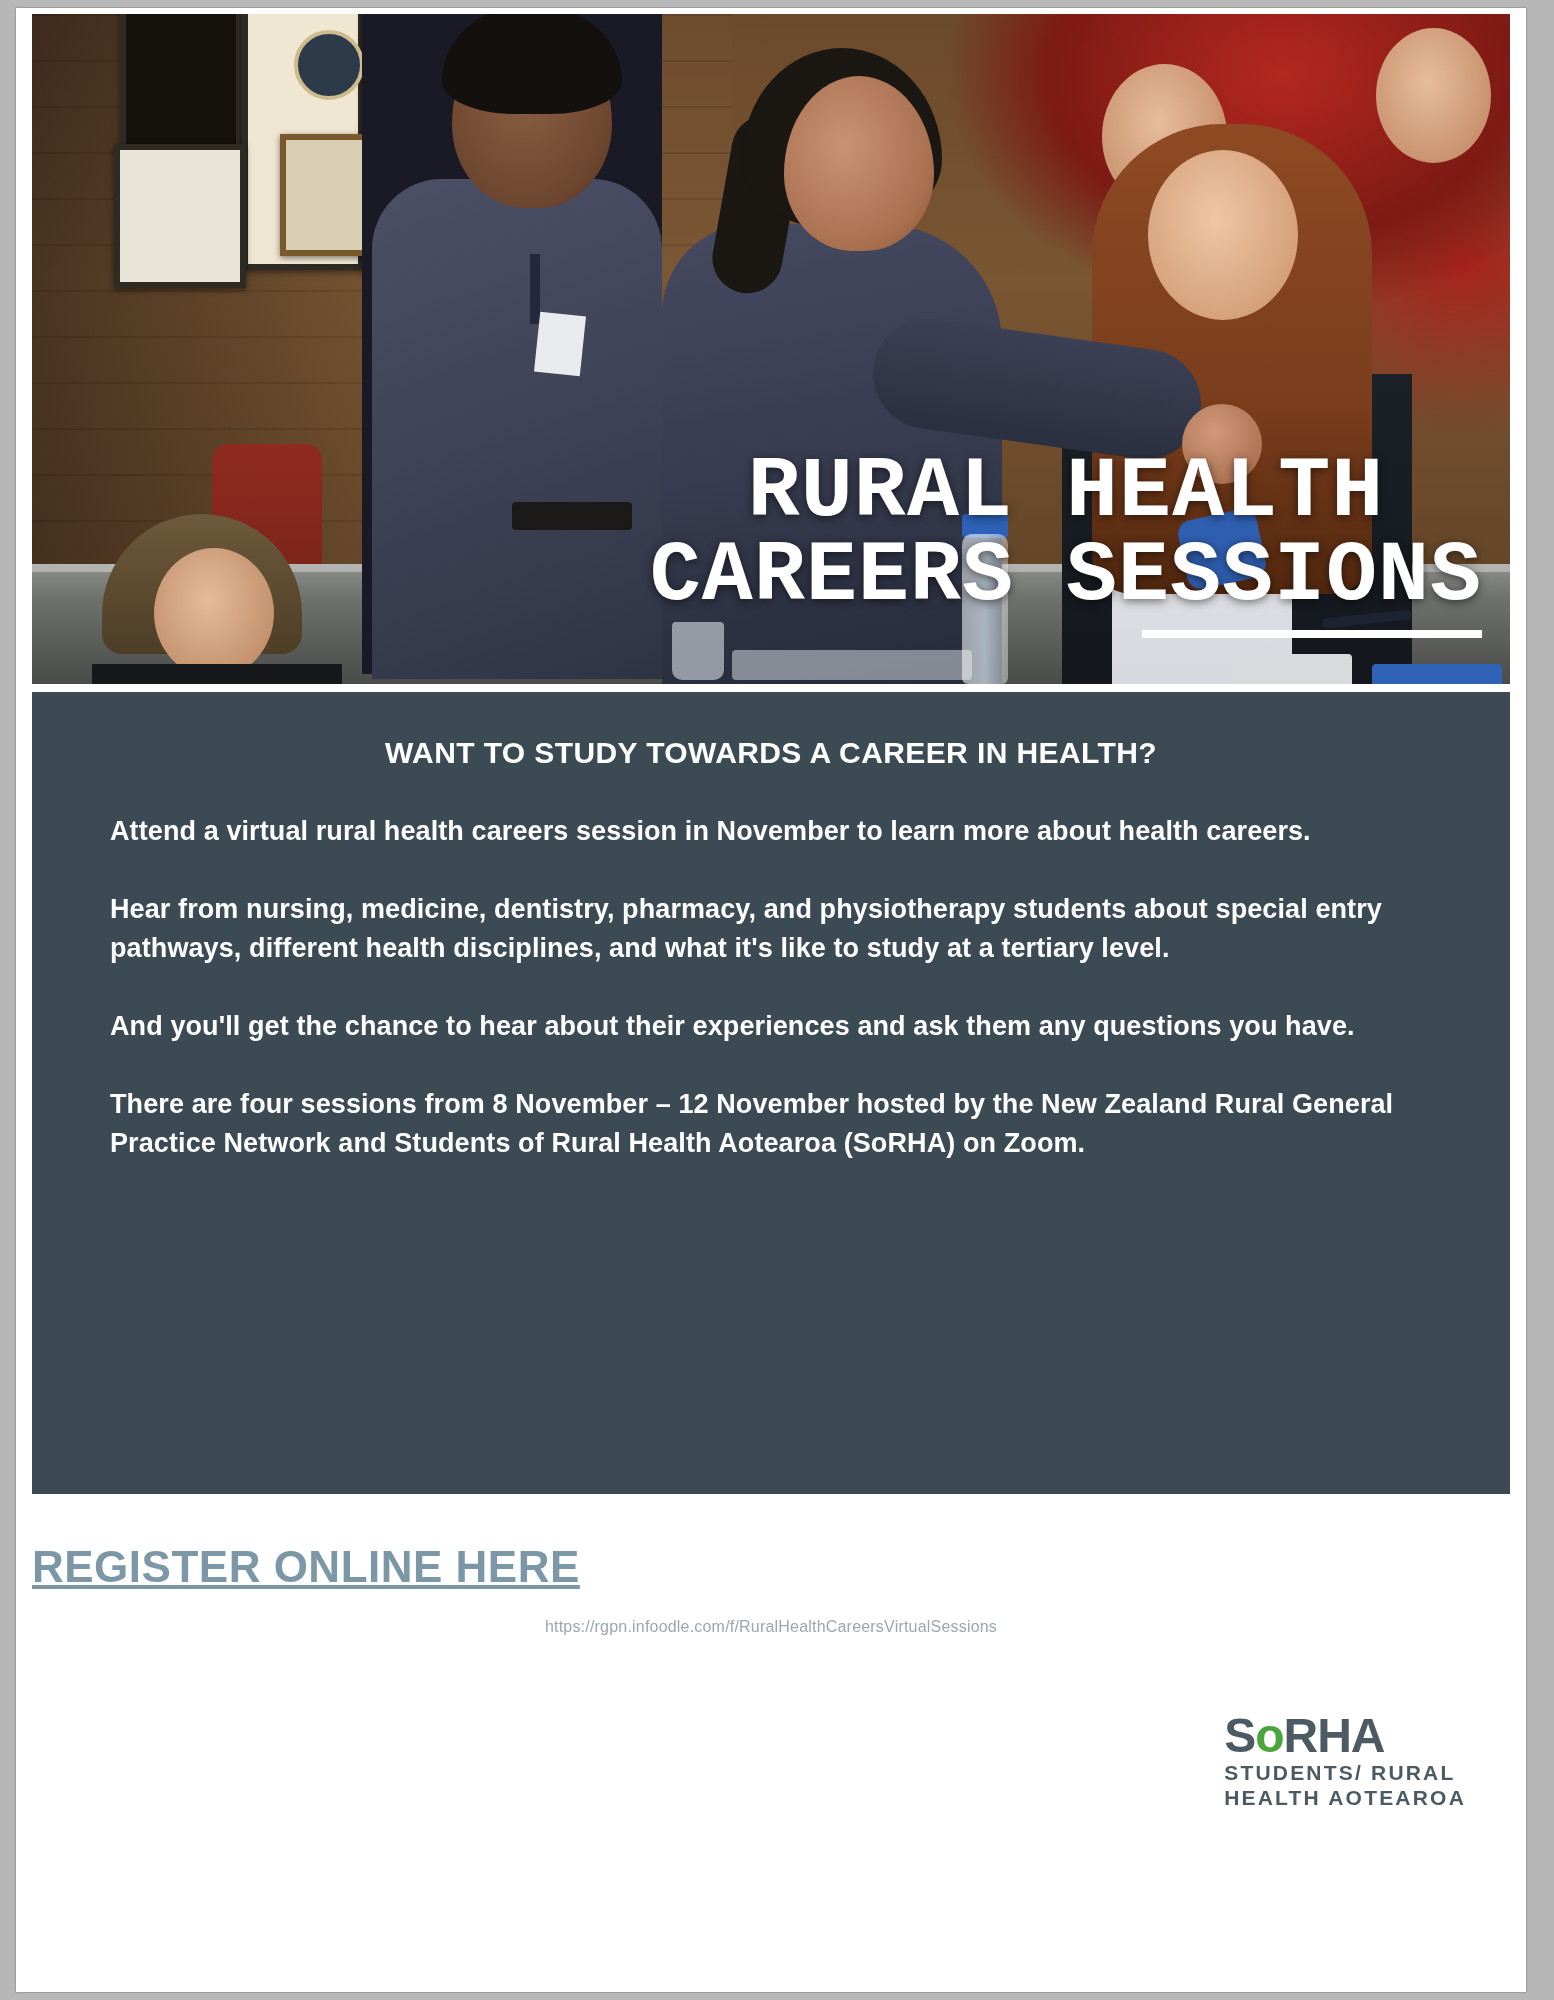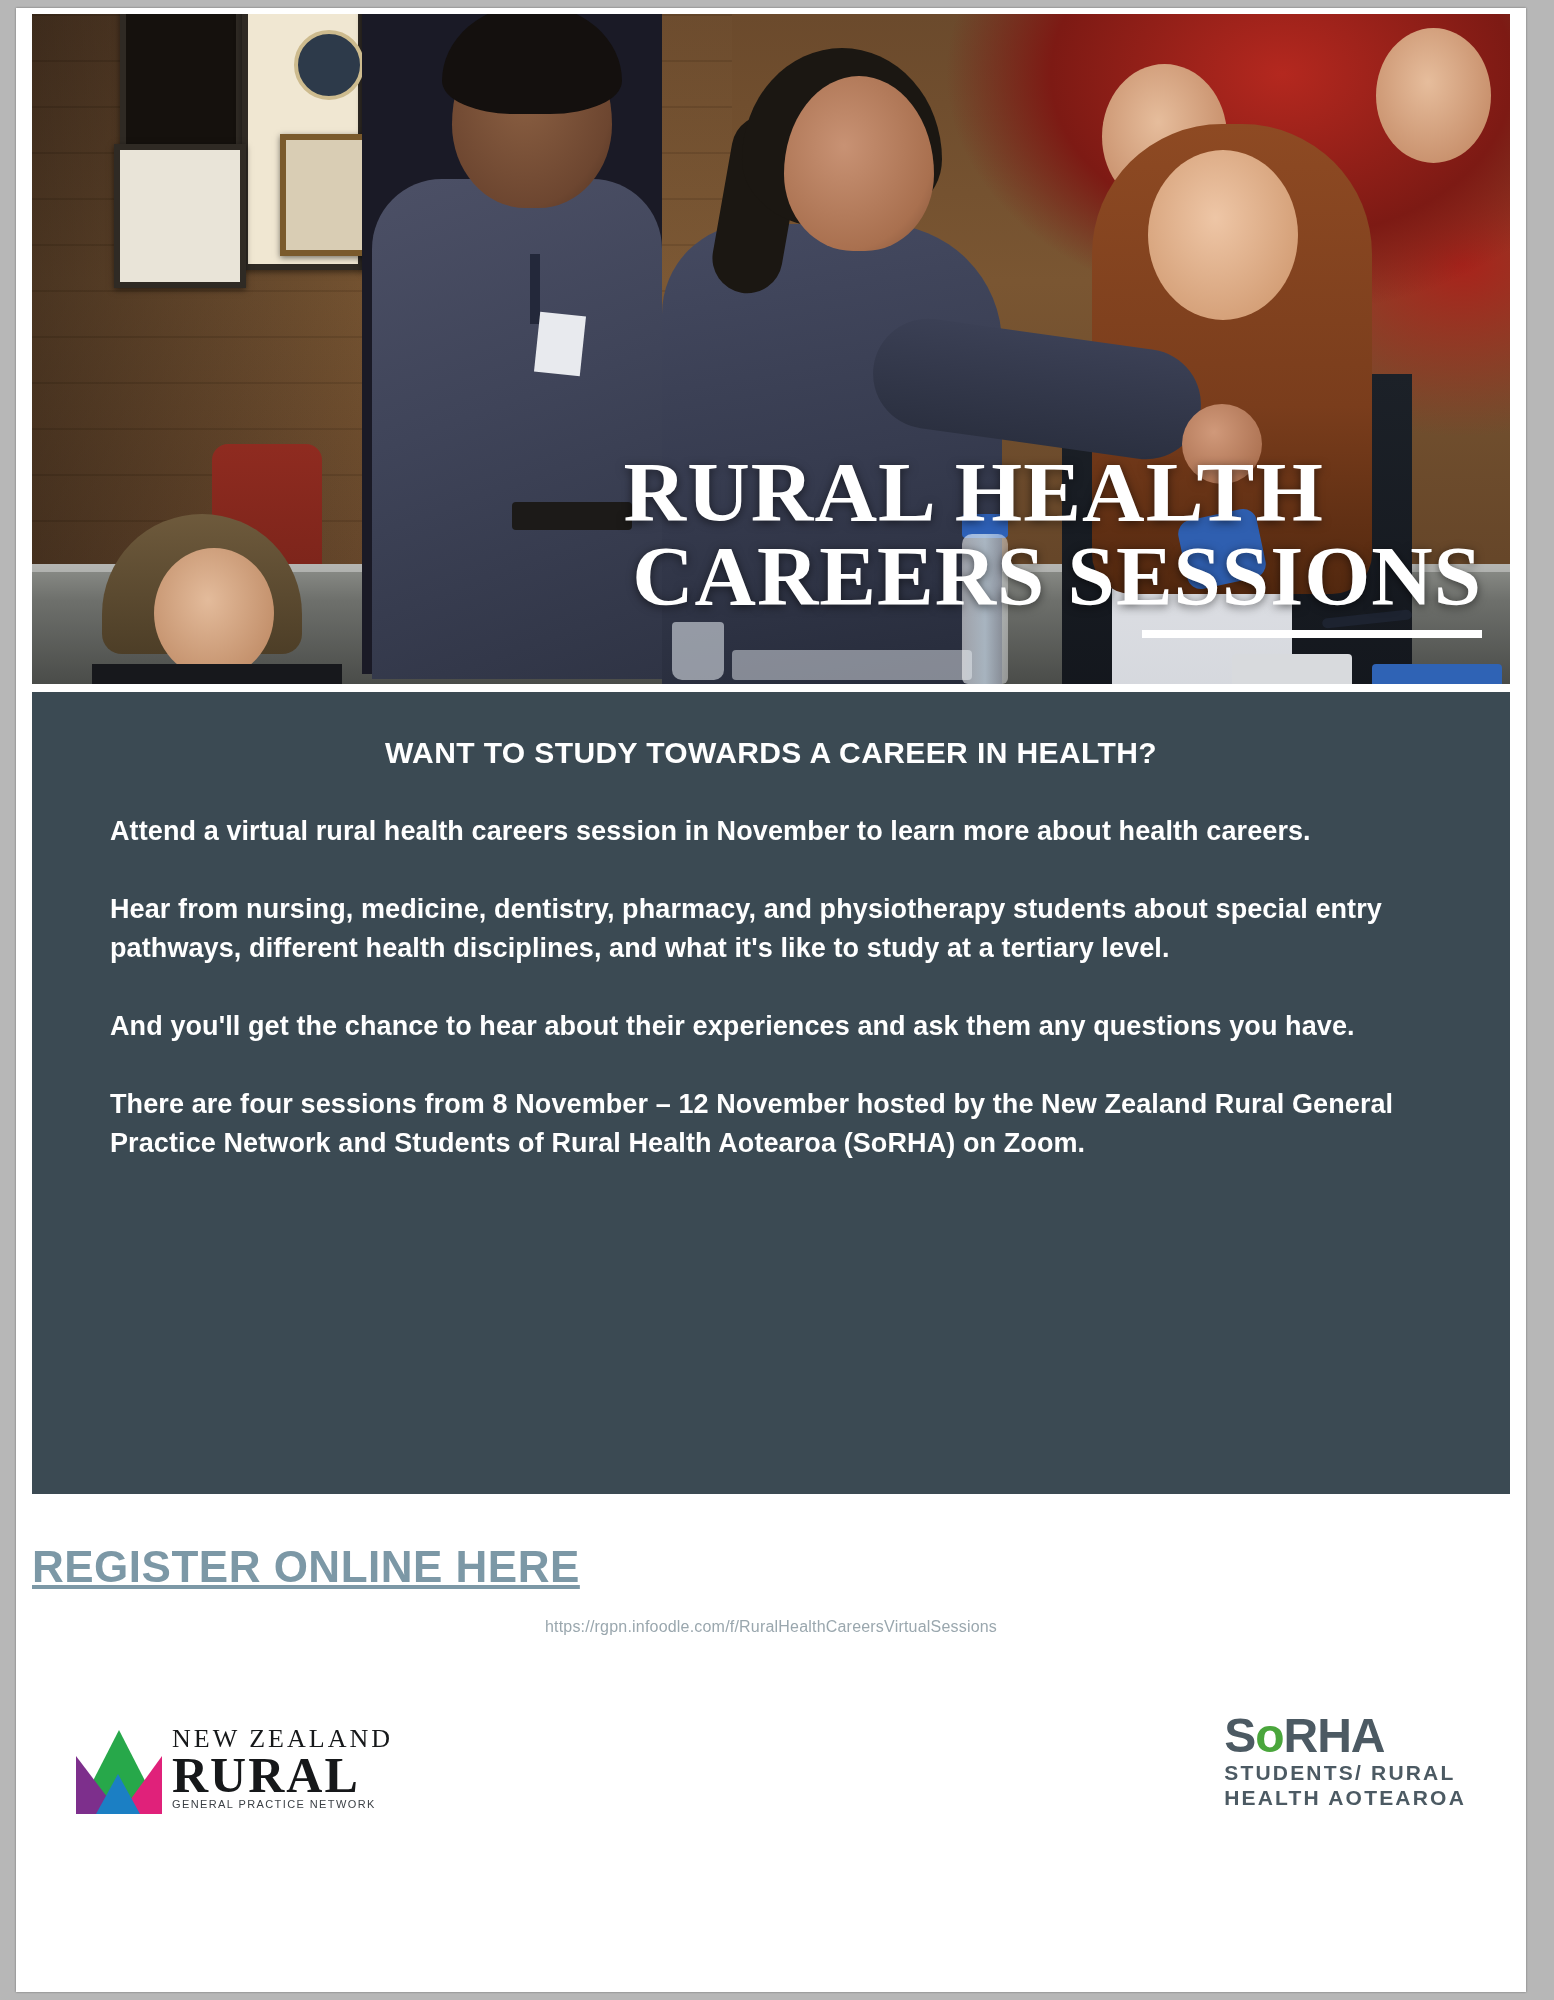--- a/index.html
+++ b/index.html
@@ -266,23 +266,23 @@
   .box-blue { position:absolute; left:1340px; top:650px; width:130px; height:40px; background:#2f63b5; border-radius:4px;}
   .glove-blue { position:absolute; left:1150px; top:500px; width:80px; height:70px; background:#2f5fb0; border-radius:14px; transform:rotate(-12deg);}
   .gauze { position:absolute; left:1200px; top:640px; width:120px; height:36px; background:#d8dadd; border-radius:4px;}
   .pen-dark { position:absolute; left:1290px; top:600px; width:90px; height:10px; background:#1d2330; border-radius:6px; transform:rotate(-6deg);}
 
   
   .hero-title {
     position: absolute;
     right: 28px;
     bottom: 46px;
-    text-align: left;
+    text-align: center;
     color: #ffffff;
-    font-family: Liberation Serif, serif;
+    font-family: Liberation Mono, monospace;
     font-weight: bold;
     letter-spacing: 1px;
     line-height: 0.98;
     text-shadow: 0 2px 10px rgba(0,0,0,0.55);
     z-index: 5;
   }
   .hero-title .l1 { font-size: 85px; transform: scaleX(1.02); }
   .hero-title .l2 { font-size: 85px; }
   .title-rule {
     margin-top: 12px;
@@ -509,33 +509,20 @@
       <p class="para">Hear from nursing, medicine, dentistry, pharmacy, and physiotherapy students about special entry pathways, different health disciplines, and what it's like to study at a tertiary level.</p>
       <p class="para">And you'll get the chance to hear about their experiences and ask them any questions you have.</p>
       <p class="para">There are four sessions from 8 November – 12 November hosted by the New Zealand Rural General Practice Network and Students of Rural Health Aotearoa (SoRHA) on Zoom.</p>
     </div>
 
     <div class="footer">
       <a class="register" href="#">REGISTER ONLINE HERE</a>
       <span class="reg-url">https://rgpn.infoodle.com/f/RuralHealthCareersVirtualSessions</span>
 
       <div class="logos">
-        <div class="logo-nz">
-          <div class="tri">
-            <i class="t-green"></i>
-            <i class="t-purple"></i>
-            <i class="t-pink"></i>
-            <i class="t-blue"></i>
-          </div>
-          <div class="words">
-            <div class="w1">NEW ZEALAND</div>
-            <div class="w2">RURAL</div>
-            <div class="w3">GENERAL PRACTICE NETWORK</div>
-          </div>
-        </div>
 
         <div class="logo-sorha">
           <div class="mark"><span>S</span><span class="o">o</span><span>RHA</span></div>
           <div class="sub1">STUDENTS/ RURAL</div>
           <div class="sub2">HEALTH AOTEAROA</div>
         </div>
       </div>
     </div>
 
   </div>

